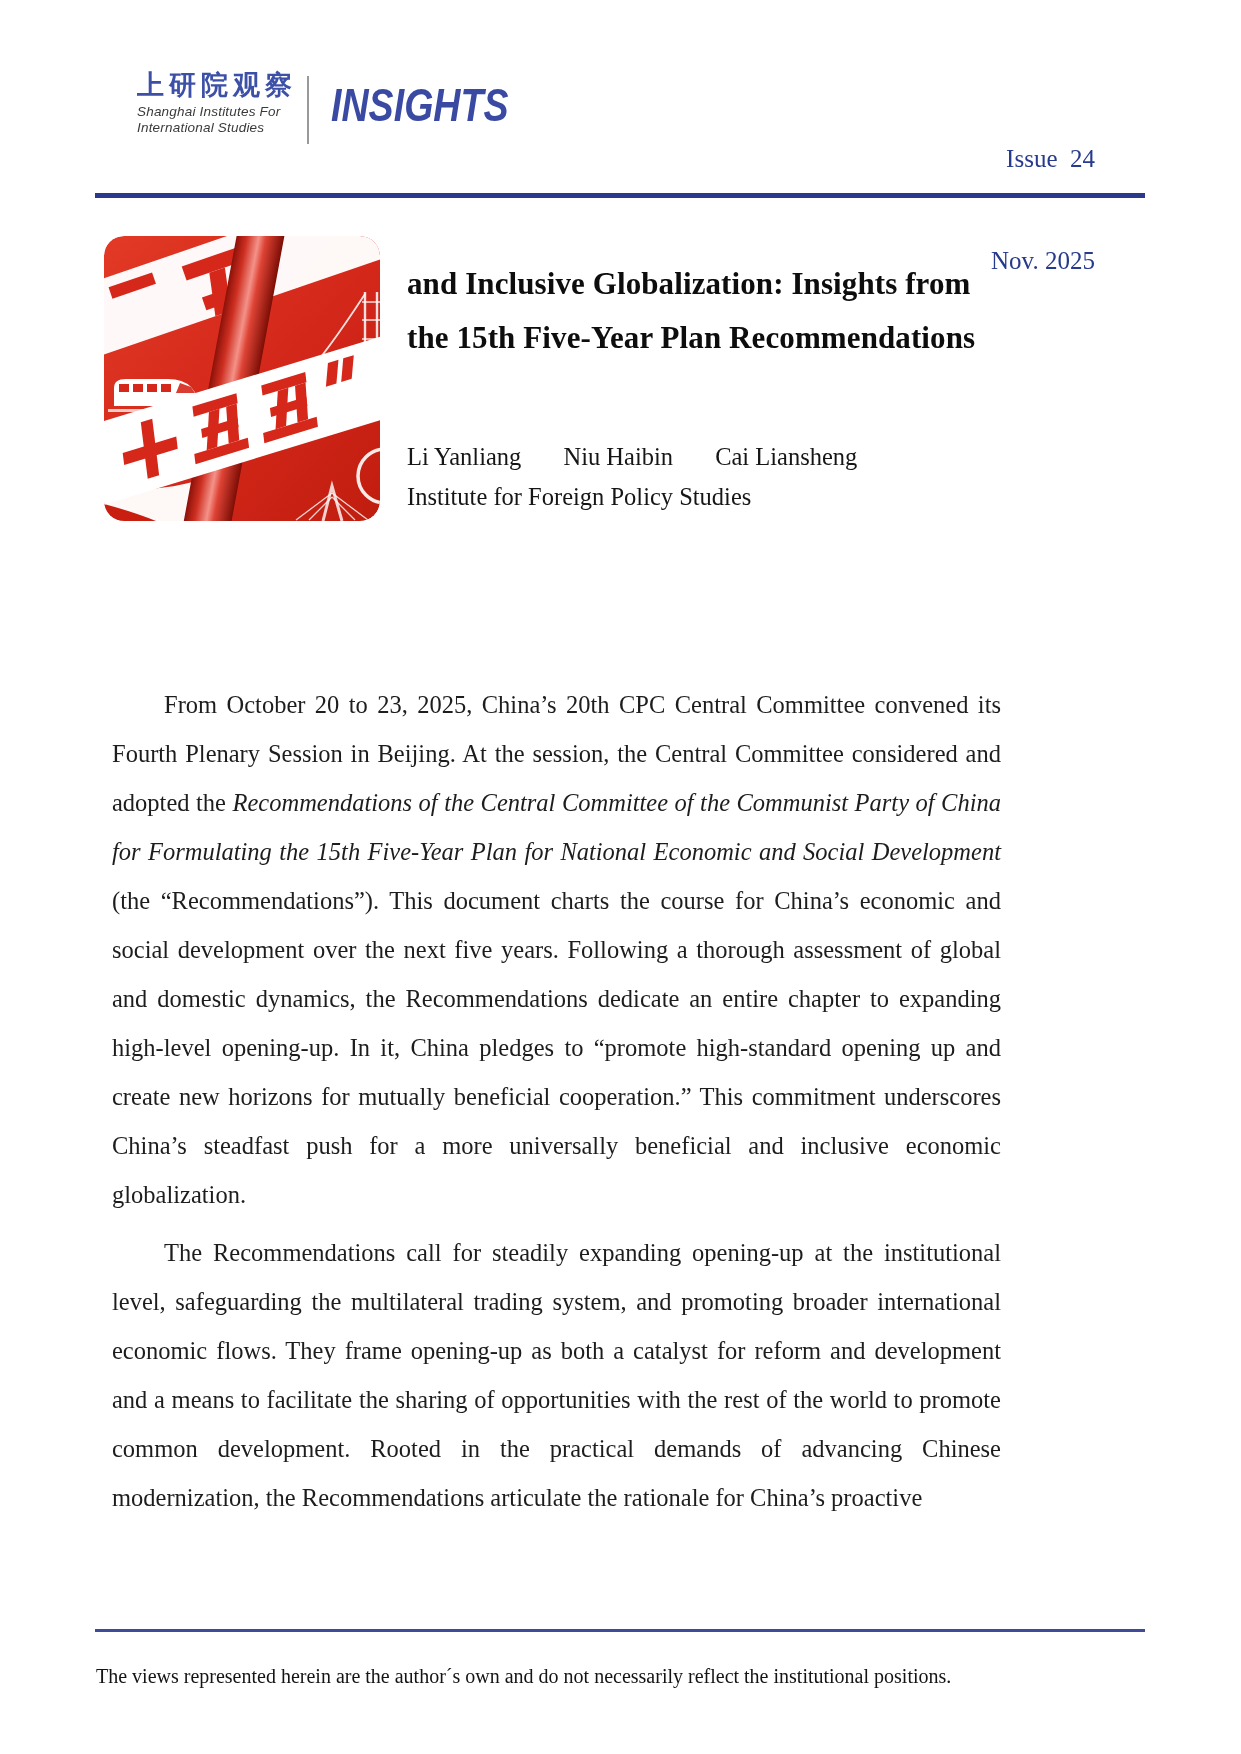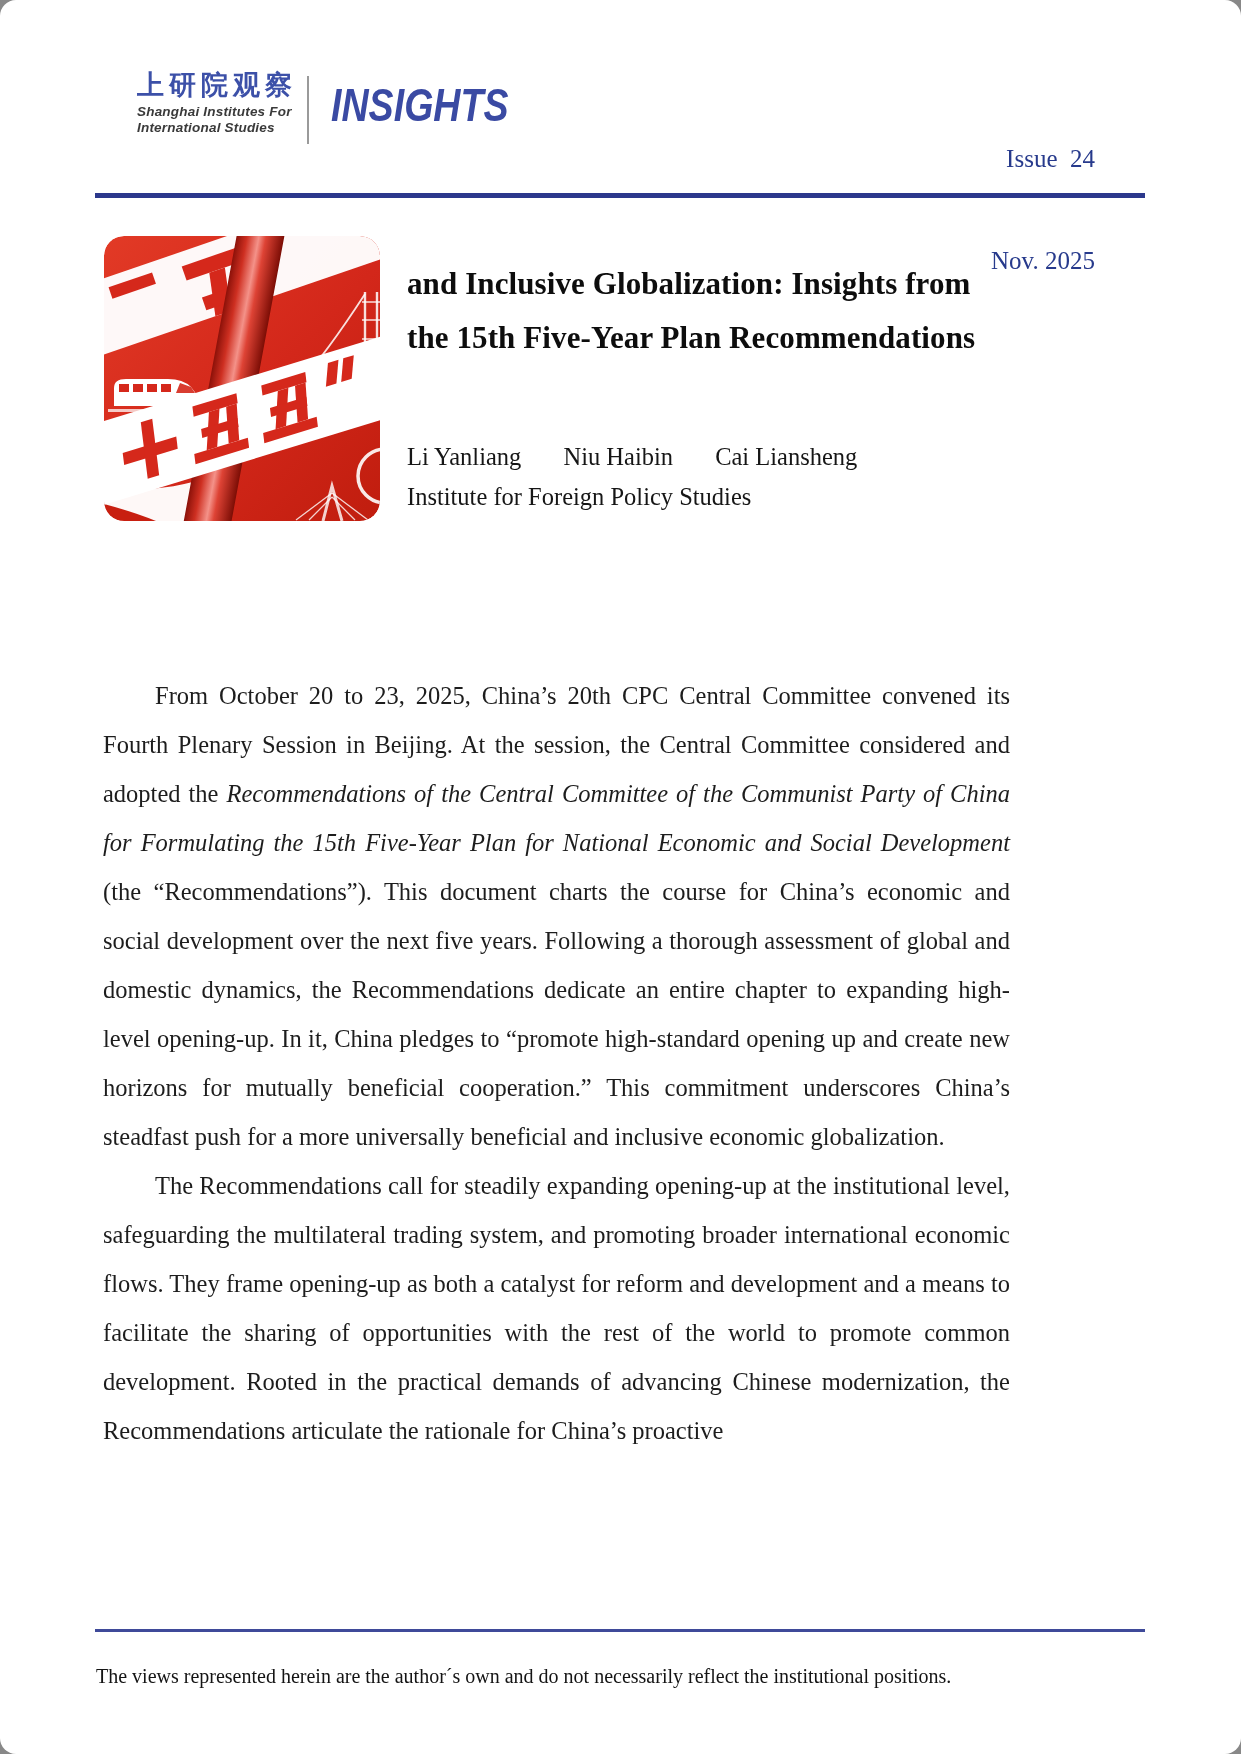--- a/index.html
+++ b/index.html
@@ -1,32 +1,32 @@
 <!DOCTYPE html>
 <html><head>
 <meta charset="utf-8">
 <style>
   html,body{margin:0;padding:0;background:#888;}
   .page{
     position:relative;width:1241px;height:1754px;background:#ffffff;
     margin:0 auto;overflow:hidden;
-    font-family:"Liberation Serif","DejaVu Serif",serif;color:#1d1d1d;border-radius:16px;
+    font-family:"Liberation Serif","DejaVu Serif",serif;color:#1d1d1d;
   }
   .sr-only{position:absolute;width:1px;height:1px;overflow:hidden;clip:rect(0 0 0 0);white-space:nowrap;}
 
   
   .logo-block{position:absolute;left:137px;top:70px;}
   .logo-cn{
     font-family:"DejaVu Sans","Liberation Sans",sans-serif;
     font-size:27px;font-weight:bold;color:#3c50a8;letter-spacing:5px;line-height:30px;
   }
   .logo-en{
     margin-top:4px;
     font-family:"Liberation Sans","DejaVu Sans",sans-serif;
-    font-size:13.5px;font-weight:bold;font-style:italic;color:#3a3a3a;line-height:16px;letter-spacing:.2px;
+    font-size:13.5px;font-weight:normal;font-style:italic;color:#3a3a3a;line-height:16px;letter-spacing:.2px;
   }
   .logo-divider{position:absolute;left:307px;top:76px;width:2px;height:68px;background:#9a9a9a;}
   .masthead{
     position:absolute;left:331px;top:80px;
     font-family:"Liberation Sans","DejaVu Sans",sans-serif;
     font-size:47px;font-weight:bold;font-style:italic;color:#3a4aa3;
     transform:scaleX(.8);transform-origin:left center;letter-spacing:0px;line-height:50px;
   }
   .issue-block{
     position:absolute;top:74px;right:146px;text-align:right;
@@ -40,21 +40,21 @@
   
   .title-block{position:absolute;left:407px;top:257px;width:640px;}
   .title-line{font-size:31px;font-weight:bold;color:#0d0d0d;line-height:54px;letter-spacing:.1px;}
   .authors{position:absolute;left:407px;top:441px;font-size:24.5px;color:#161616;line-height:32px;}
   .authors span{margin-right:36px;}
   .authors span:last-child{margin-right:0;margin-top:28px;}
   .affiliation{position:absolute;left:407px;top:481px;font-size:24.5px;color:#161616;line-height:32px;}
 
   
   .main-col{position:absolute;left:103px;top:671px;width:907px;font-size:24.5px;line-height:49px;text-align:justify;color:#1d1d1d;}
-  .para{margin:0;text-indent:52px;}
+  .para{margin:9px;text-indent:52px;}
   .para i{font-style:italic;}
   .section-heading{
     margin:54px 0 0 0;font-size:25px;font-weight:bold;color:#2c4492;
     line-height:49px;text-indent:52px;text-align:justify;
   }
 
   
   .rule-bottom{position:absolute;left:95px;top:1629px;width:1050px;height:3px;background:#3f4a99;}
   .disclaimer{position:absolute;left:96px;top:1641px;width:1050px;font-size:20px;color:#141414;line-height:30px;}
 </style>

